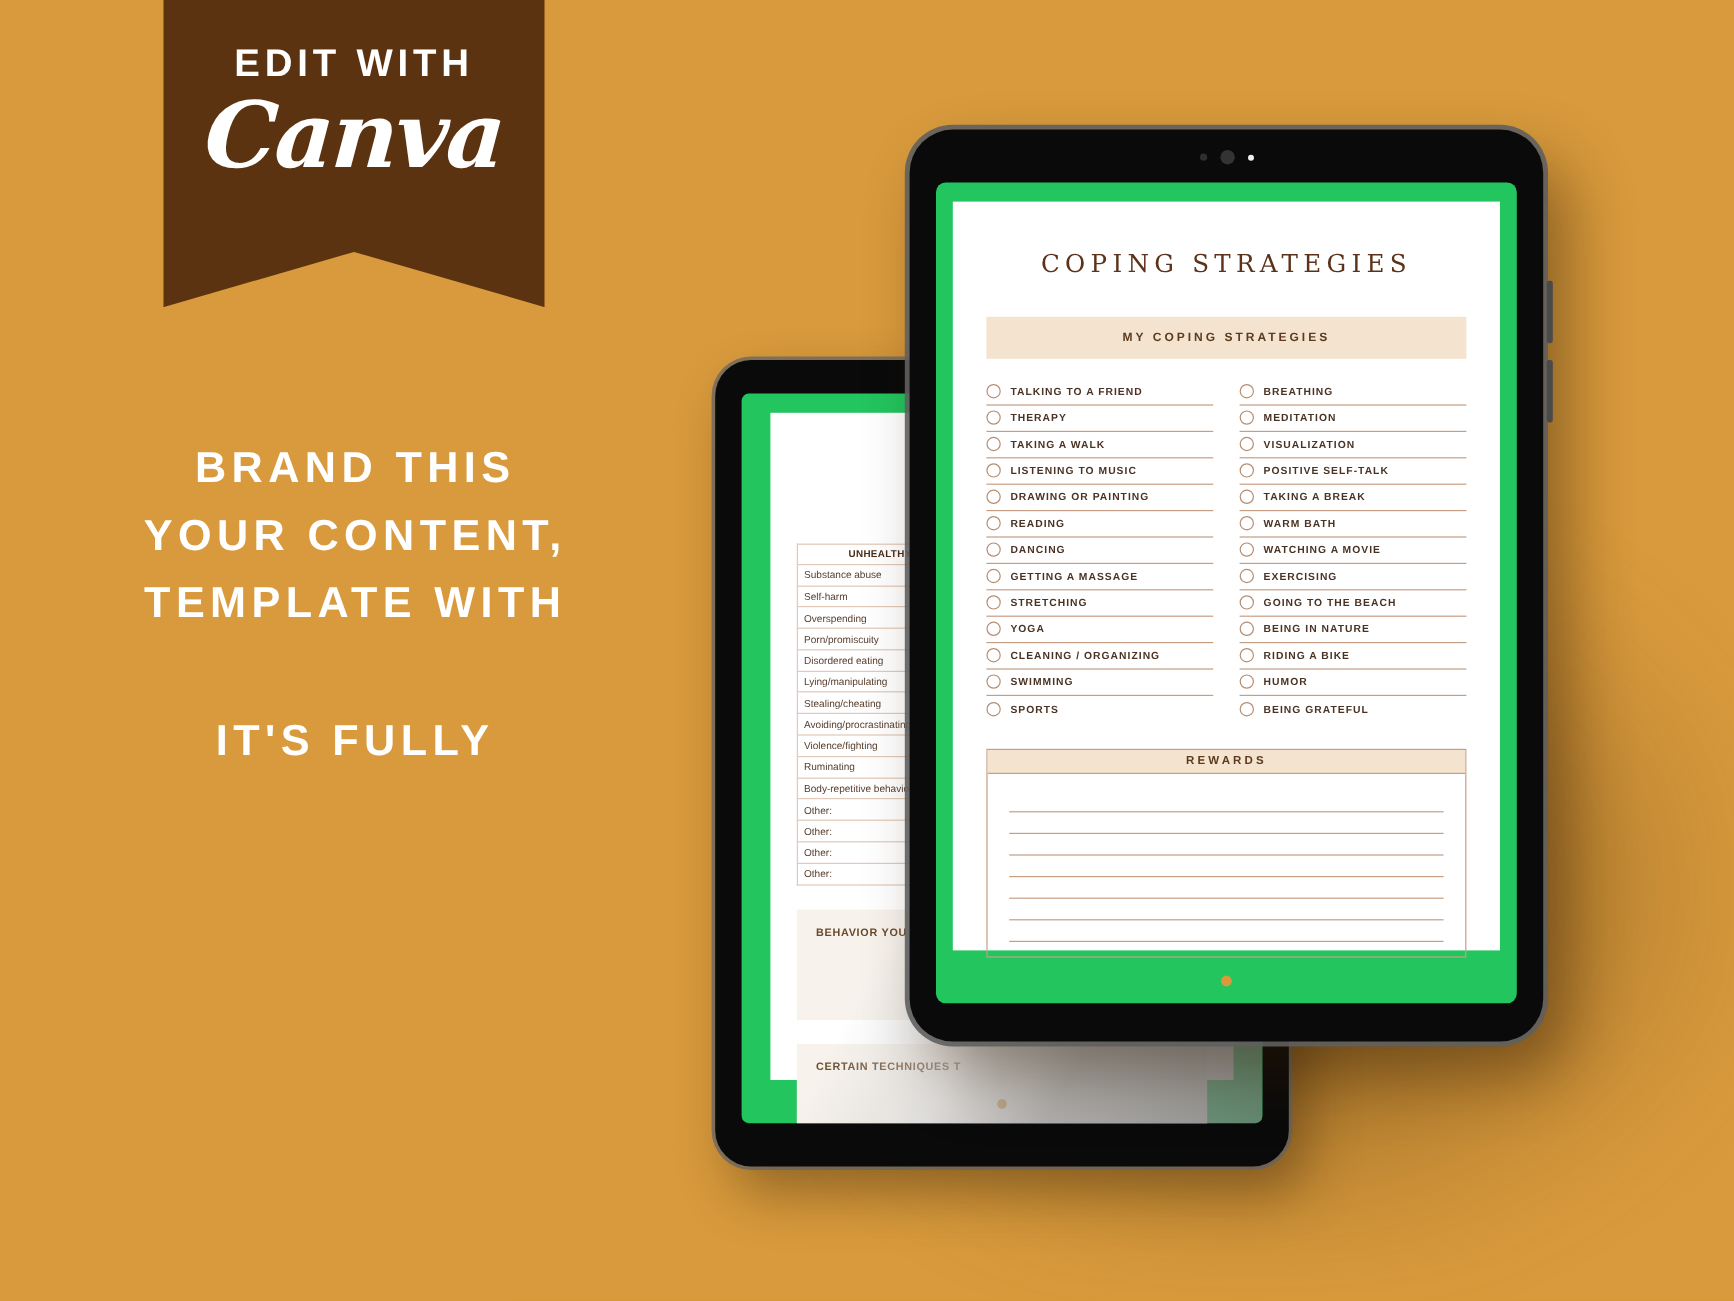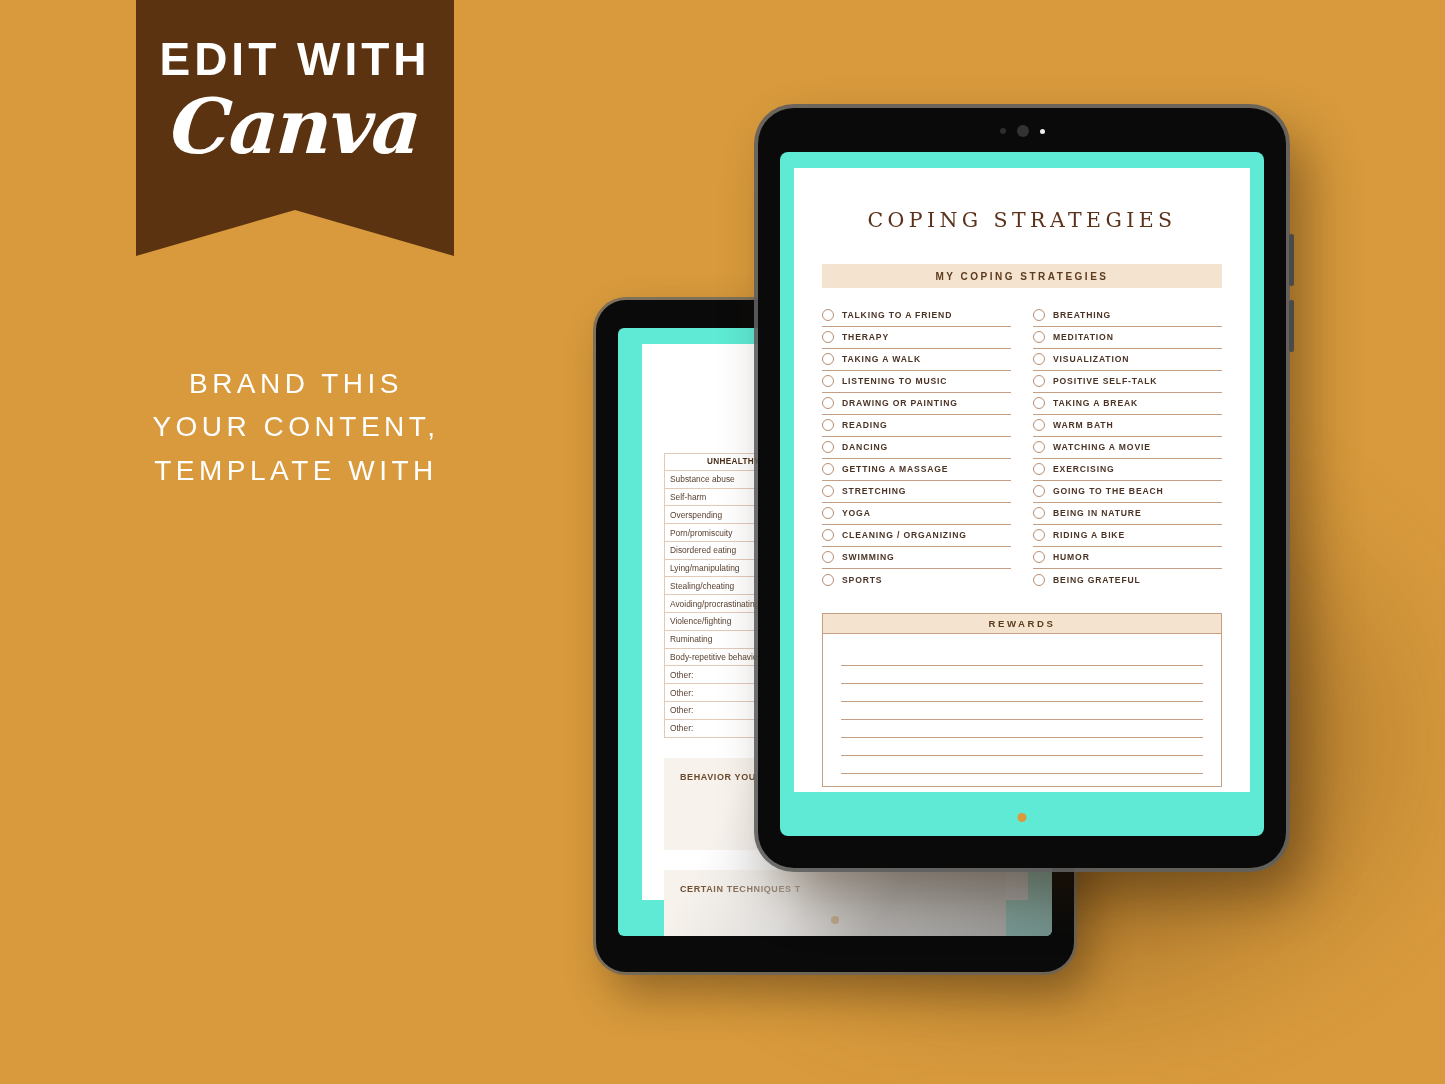--- a/index.html
+++ b/index.html
@@ -37,21 +37,21 @@
     height: 256px;
     background: #5C3310;
     clip-path: polygon(0 0, 100% 0, 100% 100%, 50% 82%, 0 100%);
     display: flex;
     flex-direction: column;
     align-items: center;
     padding-top: 36px;
   }
   .ribbon-edit {
     color: #FFFFFF;
-    font-size: 46px;
+    font-size: 32px;
     font-weight: bold;
     letter-spacing: 4px;
     font-family: "Liberation Sans", sans-serif;
     line-height: 1;
   }
   .ribbon-canva {
     color: #FFFFFF;
     font-size: 76px;
     font-family: "DejaVu Serif", serif;
     font-style: italic;
@@ -65,38 +65,38 @@
   
   .promo {
     position: absolute;
     left: 70px;
     top: 362px;
     width: 452px;
     text-align: center;
     color: #FFFFFF;
   }
   .promo-line {
-    font-size: 28px;
+    font-size: 36px;
     letter-spacing: 4.5px;
     line-height: 1.55;
-    font-weight: 400;
+    font-weight: 700;
     font-family: "Liberation Sans", sans-serif;
   }
   .promo-block-2 { margin-top: 60px; }
 
   
   .device {
     position: absolute;
     background: #0A0A0A;
     border-radius: 34px;
     box-shadow: 0 0 0 3px rgba(88,88,88,0.85);
   }
   .device .screen {
     position: absolute;
-    background: #5eead4;
+    background: #22c55e;
     overflow: hidden;
   }
   .side-btn {
     position: absolute;
     width: 5px;
     background: #4A4A4A;
     border-radius: 2px;
   }
 
   
@@ -230,21 +230,21 @@
     font-family: "DejaVu Serif", serif;
     color: #5C331A;
     font-size: 20.5px;
     letter-spacing: 4.4px;
     margin-top: 14px;
   }
 
   .section-bar {
     margin-top: 32px;
     background: #F3E3CF;
-    height: 24px;
+    height: 35px;
     display: flex;
     align-items: center;
     justify-content: center;
   }
   .section-bar-label {
     font-size: 10px;
     letter-spacing: 2.5px;
     color: #5C3B1E;
     font-weight: bold;
   }
@@ -326,20 +326,21 @@
   <div class="ribbon-canva">Canva</div>
 </div>
 
 <div class="promo">
   <div>
     <div class="promo-line">BRAND THIS</div>
     <div class="promo-line">YOUR CONTENT,</div>
     <div class="promo-line">TEMPLATE WITH</div>
   </div>
   <div class="promo-block-2">
+    <div class="promo-line">IT'S FULLY</div>
   </div>
 </div>
 
 <div class="device" id="device-back">
   <div class="screen">
     <div class="page">
       <div class="bt-title">B E</div>
       <table class="bt-table">
         <thead>
           <tr>

